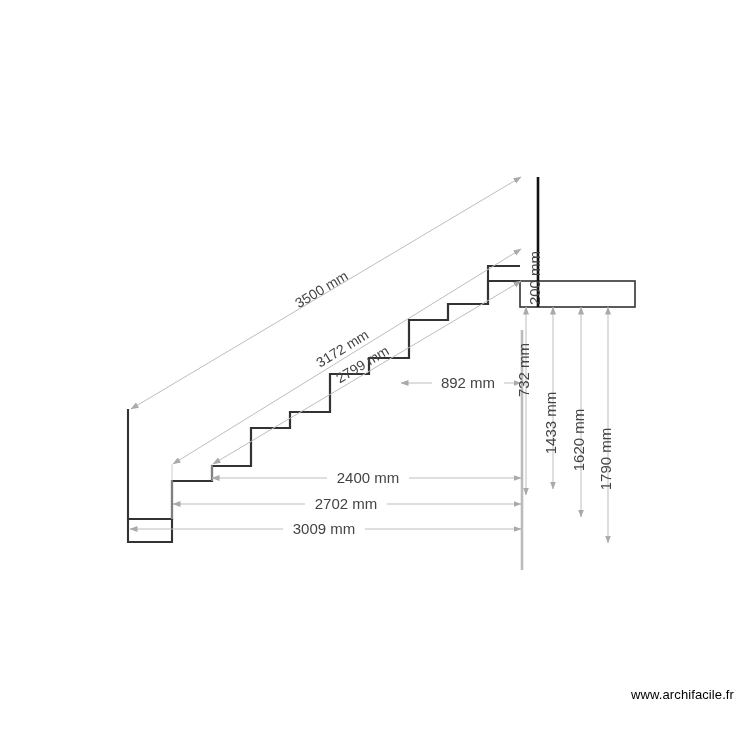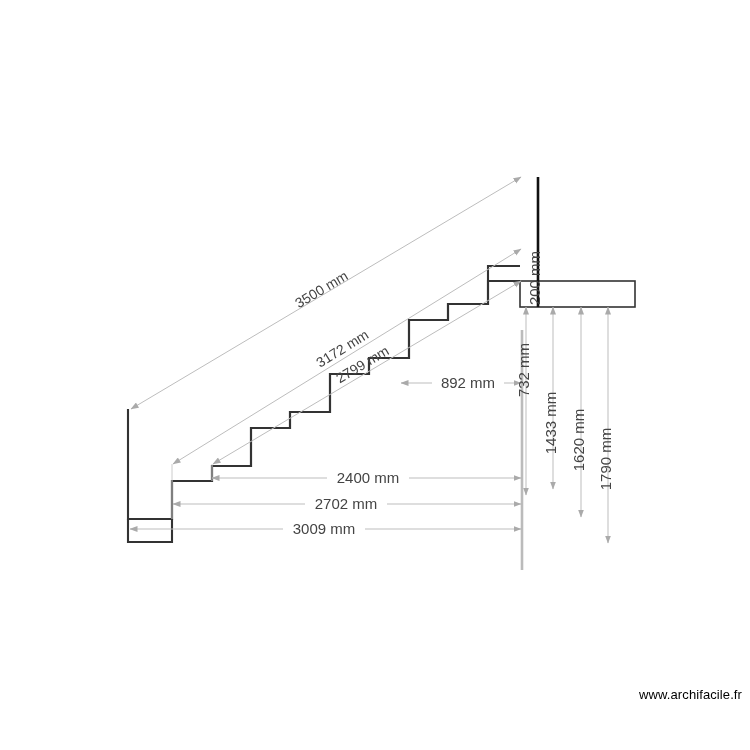--- a/index.html
+++ b/index.html
@@ -1,20 +1,20 @@
 <!DOCTYPE html>
 <html><head>
 <meta charset="utf-8">
 <style>
   html,body{margin:0;padding:0;background:#ffffff;}
   body{width:750px;height:750px;overflow:hidden;font-family:"Liberation Sans",sans-serif;}
   #stage{position:relative;width:750px;height:750px;background:#fff;}
   svg#drawing{position:absolute;left:0;top:0;width:750px;height:750px;}
   .watermark{
-    position:absolute;right:8px;bottom:48px;
+    position:absolute;right:16px;bottom:48px;
     font-family:"Liberation Sans",sans-serif;
     font-size:13px;color:#000;letter-spacing:.1px;
   }
 </style>
 </head>
 <body>
 
 <div id="stage">
 
   <svg id="drawing" viewBox="0 0 750 750">

